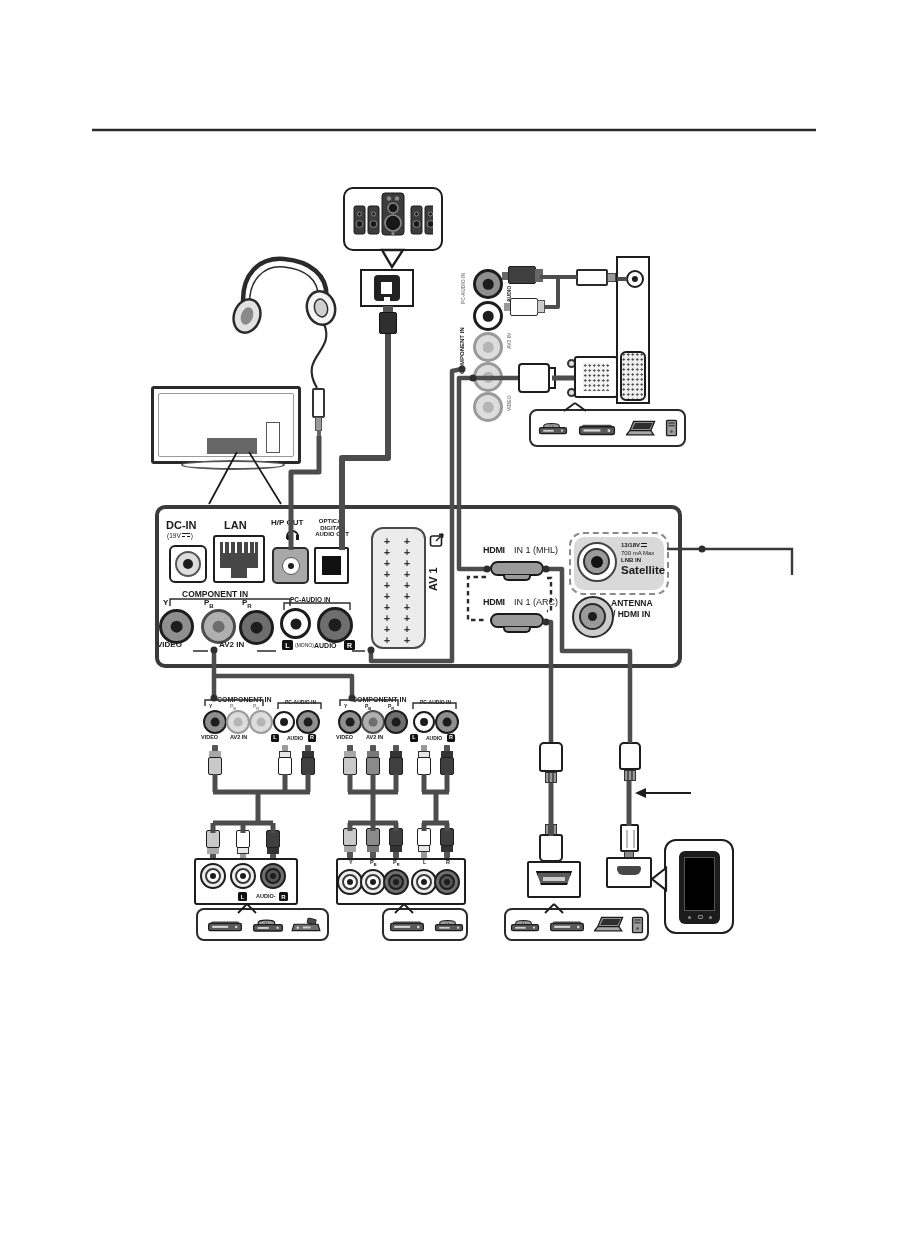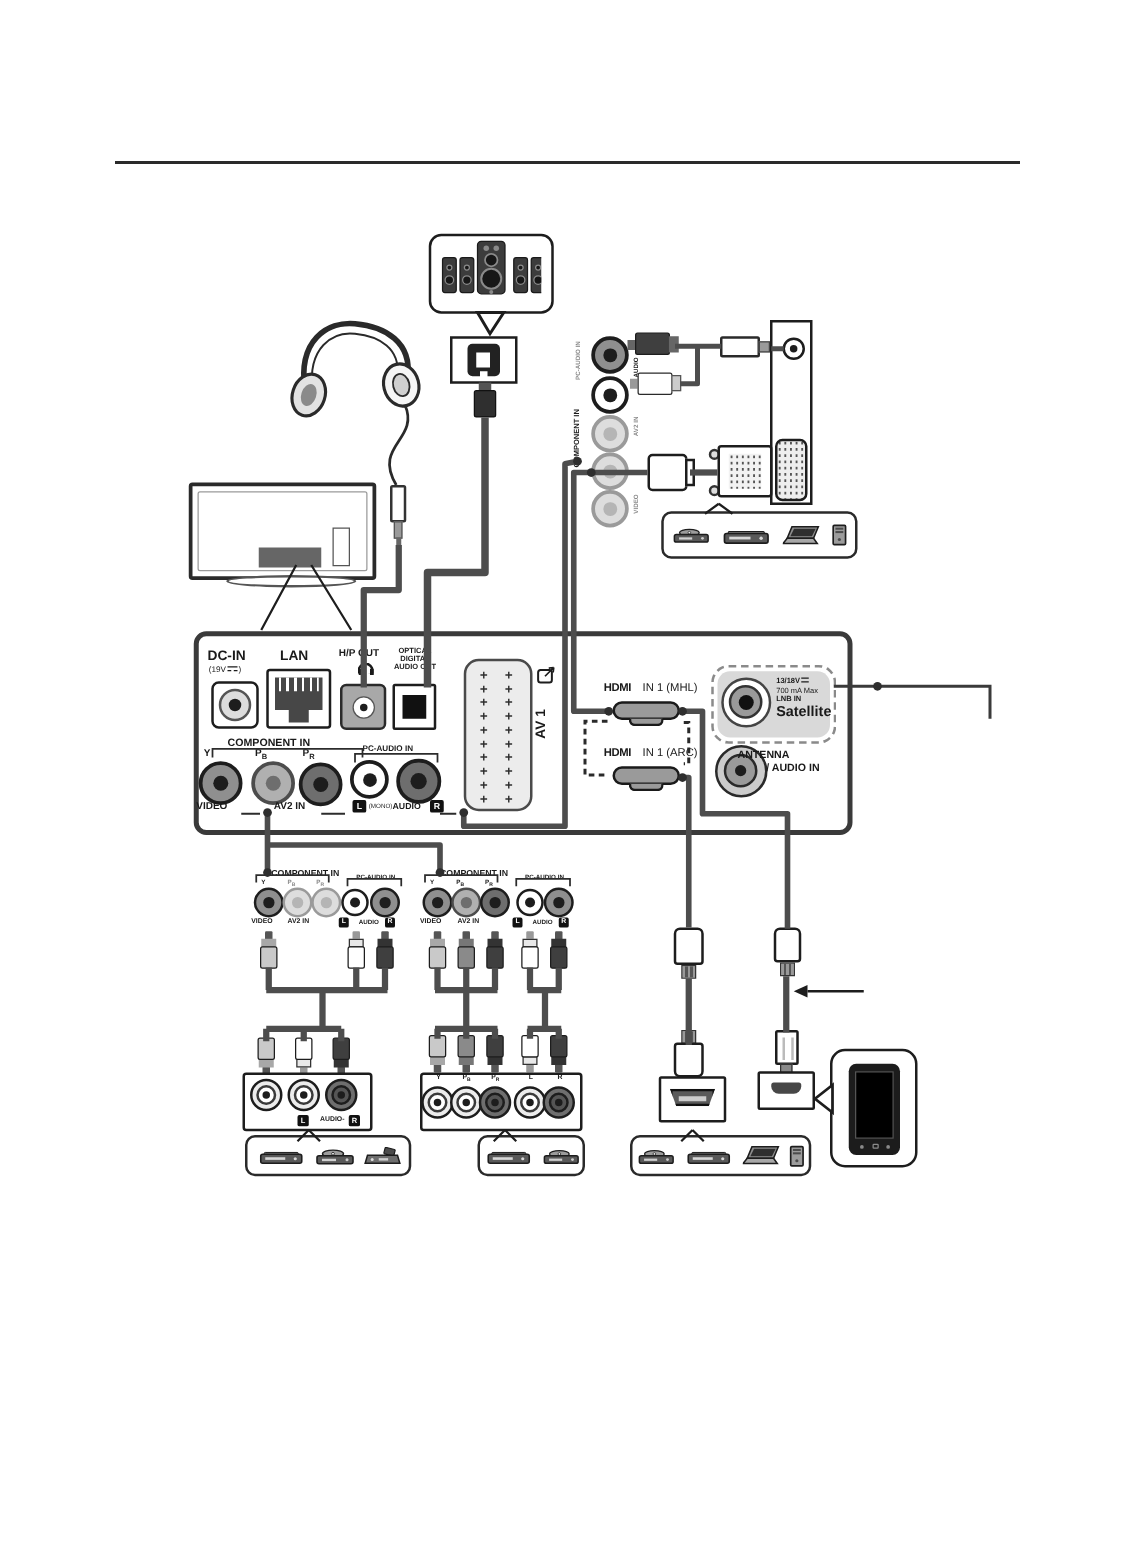--- a/index.html
+++ b/index.html
@@ -241,22 +241,22 @@
   </div>
   <div class="lb b6" style="left:621px;top:542px"><span>13/18V</span><span class="dcsym sm"></span></div>
   <div class="lb r6" style="left:621px;top:550px">700 mA Max</div>
   <div class="lb b6" style="left:621px;top:557px">LNB IN</div>
   <div class="lb b115" style="left:621px;top:564px">Satellite</div>
 
   <div class="abs" style="left:572px;top:596px;width:42px;height:42px;border-radius:50%;border:2.5px solid #2a2a2a;background:#ccc">
     <div class="abs" style="left:5px;top:5px;width:27px;height:27px;border-radius:50%;border:2px solid #2a2a2a;background:#9a9a9a"></div>
     <div class="abs" style="left:14px;top:14px;width:9px;height:9px;border-radius:50%;background:#1d1d1d"></div>
   </div>
-  <div class="lb b85" style="left:590px;top:599px">ANTENNA</div>
-  <div class="lb b85" style="left:613px;top:610px">/ AUDIO IN</div>
+  <div class="lb b85" style="left:611px;top:599px">ANTENNA</div>
+  <div class="lb b85" style="left:613px;top:610px">/ HDMI IN</div>
 
   <div class="lb b5 vert cgray" style="left:461px;top:262px;height:42px">PC-AUDIO IN</div>
   <div class="lb b6 vert" style="left:459px;top:300px;height:74px">COMPONENT IN</div>
   <div class="lb b5 vert" style="left:507px;top:272px;height:30px">AUDIO</div>
   <div class="lb b5 vert cgray" style="left:507px;top:317px;height:32px">AV2 IN</div>
   <div class="lb b5 vert cgray" style="left:507px;top:383px;height:28px">VIDEO</div>
   <div class="jk" style="left:473px;top:269px;width:30px;height:30px"></div>
   <div class="jk white" style="left:473px;top:301px;width:30px;height:30px"></div>
   <div class="jk inact" style="left:473px;top:332px;width:30px;height:30px"></div>
   <div class="jk inact" style="left:473px;top:362px;width:30px;height:30px"></div>

